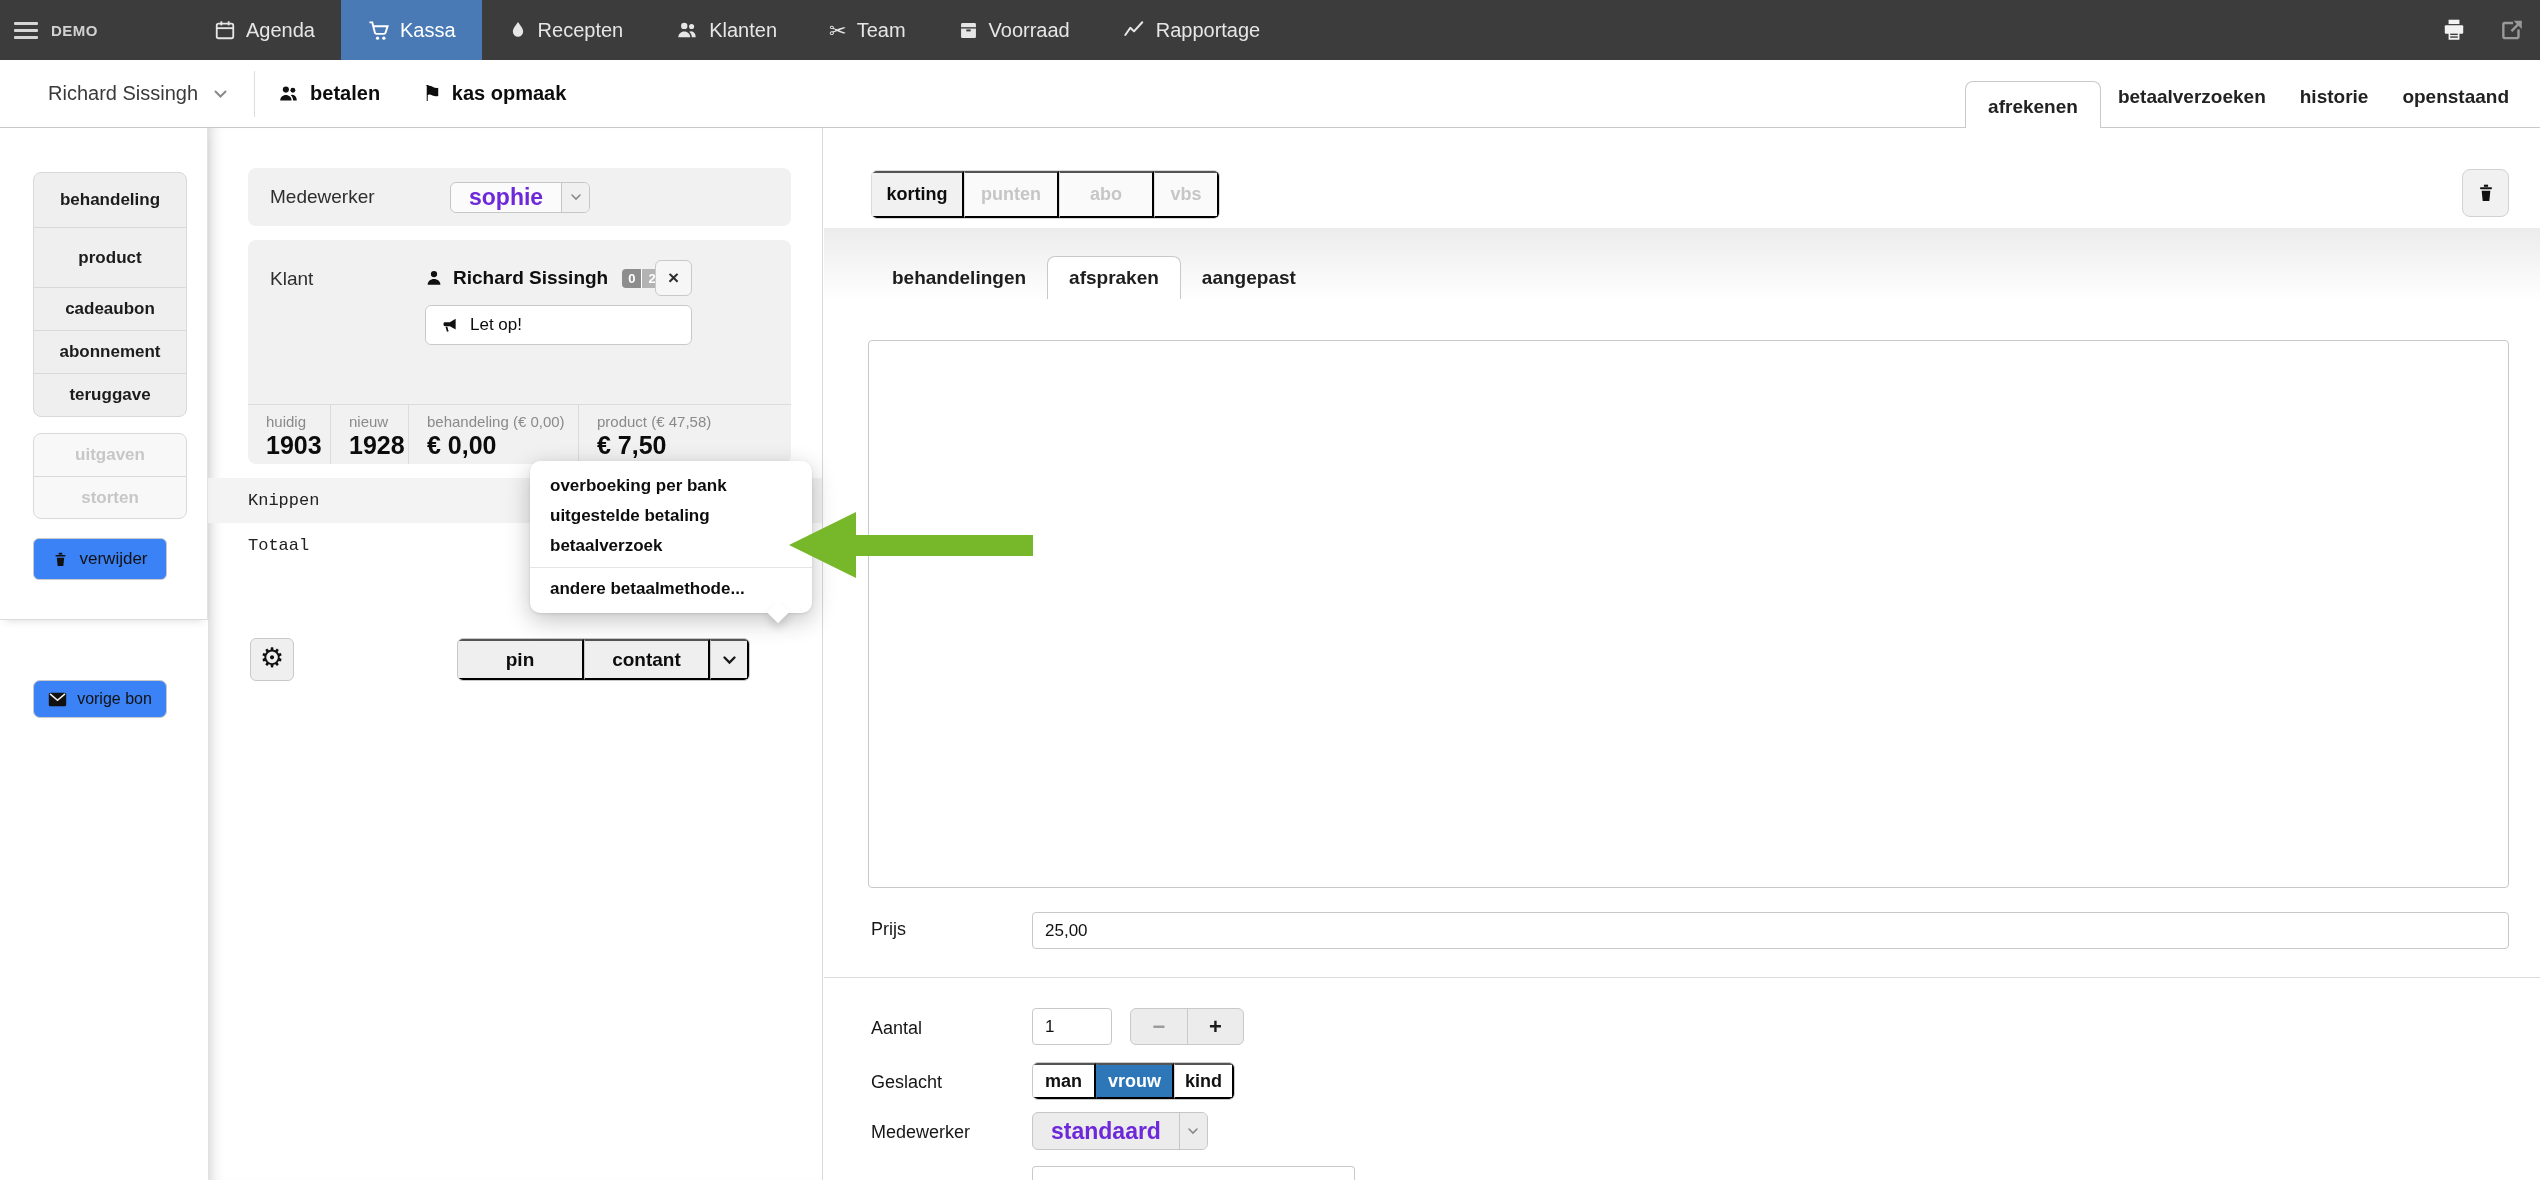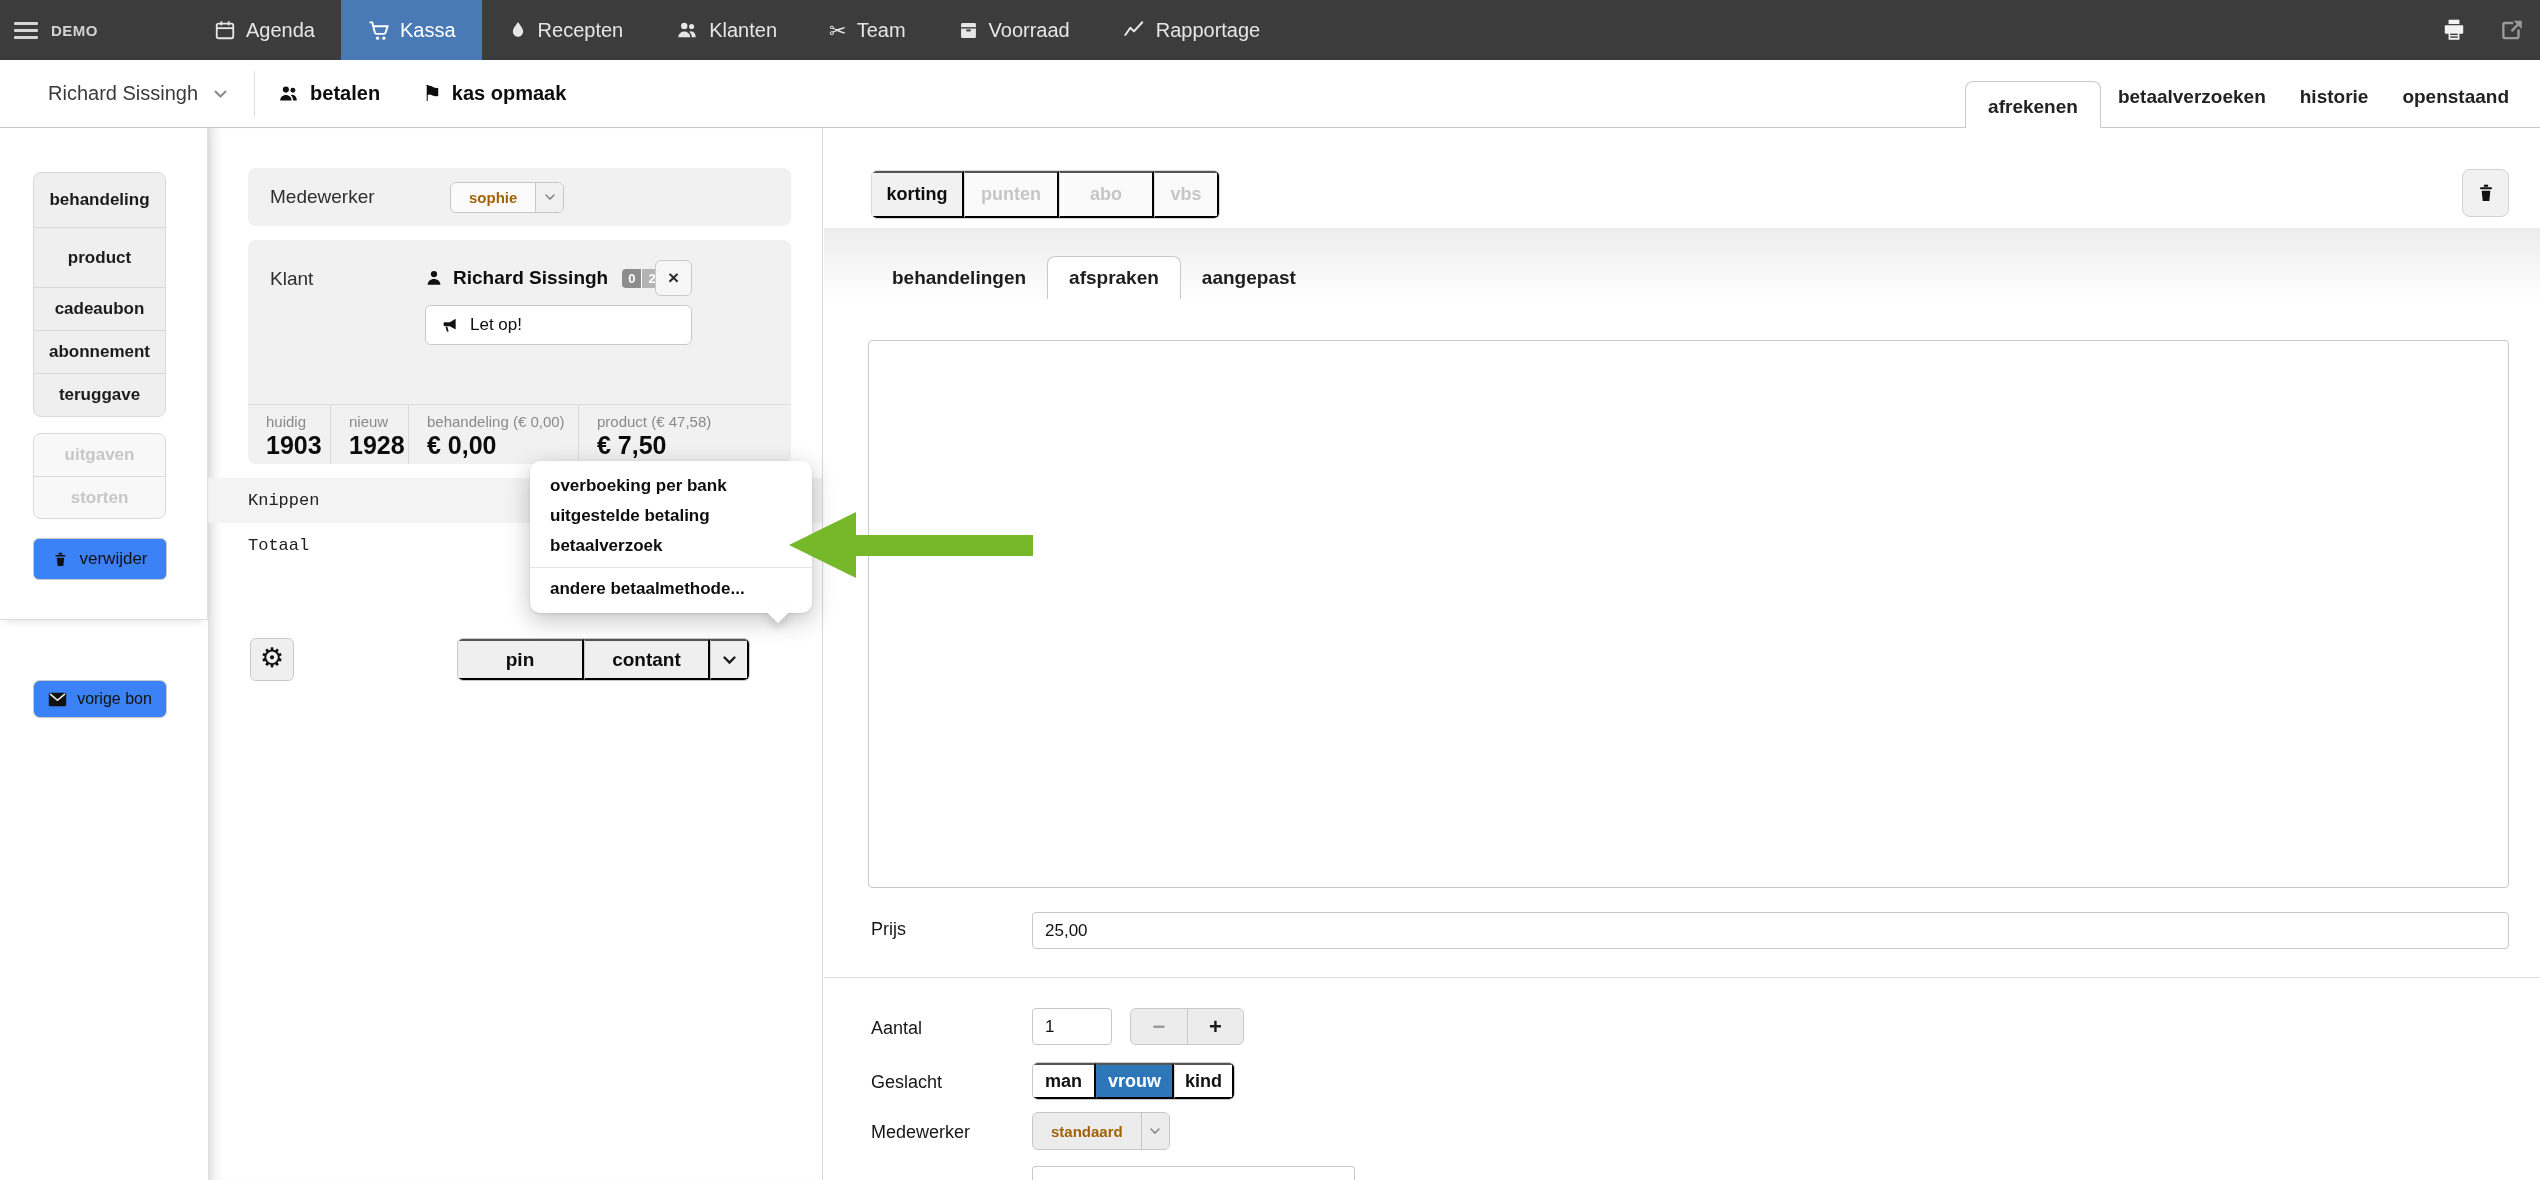--- a/index.html
+++ b/index.html
@@ -31,41 +31,41 @@
   .vtab { font-size:19px; font-weight:600; color:#222; padding:0 17px; height:42px; display:flex; align-items:center; margin-bottom:9px; cursor:pointer; }
   .vtab.active { font-weight:bold; height:47px; border:1px solid #c9c9c9; border-bottom:none; border-radius:8px 8px 0 0; background:#fff; margin-bottom:-1px; padding:6px 22px 2px; position:relative; z-index:6; }
 
   
   .main { position:absolute; left:0; top:128px; width:2540px; height:1052px; overflow:hidden; }
 
   
   .sidebar { position:absolute; left:0; top:0; width:208px; height:492px; background:#fff;
              border-right:1px solid #e2e2e2; border-bottom:1px solid #dcdcdc;
              box-shadow:0 5px 9px -5px rgba(0,0,0,.16); z-index:2; }
-  .sgroup { position:absolute; left:33px; width:133px; display:flex; flex-direction:column; }
+  .sgroup { position:absolute; left:33px; width:154px; display:flex; flex-direction:column; }
   .sbtn { border:1px solid #d9d9d9; margin-top:-1px; background:#efefef; font-weight:bold; font-size:17px;
           color:#1c1c1c; display:flex; align-items:center; justify-content:center; }
   .sgroup .sbtn:first-child { margin-top:0; border-radius:8px 8px 0 0; }
   .sgroup .sbtn:last-child { border-radius:0 0 8px 8px; }
   .sbtn.disabled { background:#f8f8f8; color:#c7c7c7; cursor:default; }
   .pill-btn { background:#3b82f6; border:1px solid #c9c9c9; border-radius:6px; font-weight:normal; font-size:17px;
               color:#111; display:flex; align-items:center; justify-content:center; gap:10px; }
   .verwijder-btn { position:absolute; left:33px; top:410px; width:134px; height:42px; }
   .vorige-btn { position:absolute; left:33px; top:552px; width:134px; height:38px; font-size:16px; z-index:1;border-radius:7px; }
 
   
   .middle { position:absolute; left:208px; top:0; width:615px; height:1052px; background:#fff;
             border-right:1px solid #d8d8d8; box-shadow:inset 14px 0 16px -14px rgba(0,0,0,.25); z-index:1; }
   .mbox { position:absolute; left:40px; width:543px; background:#f1f1f1; border-radius:8px; overflow:hidden; }
   .box-medewerker { top:40px; height:58px; display:flex; align-items:center; }
   .box-label { font-size:19px; color:#2e2e2e; padding-left:22px; }
   .box-medewerker .box-label { width:202px; }
   .dd { display:inline-flex; align-items:stretch; height:31px; background:#fbfbfb; border:1px solid #c6c6c6;
         border-radius:6px; overflow:hidden; cursor:pointer; }
-  .dd-label { padding:10px 18px; font-weight:bold; font-size:15px; display:flex; align-items:center; color:#a16207; }
+  .dd-label { padding:10px 18px; font-weight:bold; font-size:23px; display:flex; align-items:center; color:#6d28d9; }
   .dd-caret { width:28px; border-left:1px solid #c6c6c6; display:flex; align-items:center; justify-content:center; background:#f0f0f0; color:#828282; }
   .box-klant { top:112px; height:224px; }
   .klant-label { position:absolute; left:22px; top:28px; font-size:19px; color:#2e2e2e; }
   .klant-name-row { position:absolute; left:177px; top:20px; height:36px; display:flex; align-items:center; gap:10px; }
   .klant-name { font-weight:bold; font-size:19px; color:#0e0e0e; }
   .badge { display:inline-flex; border-radius:4px; overflow:hidden; font-size:13px; font-weight:bold; color:#fff; margin-left:4px; }
   .badge .b1 { background:#8d8d8d; padding:2px 6px; }
   .badge .b2 { background:#b3b3b3; padding:2px 6px; border-left:1px solid #fff; }
   .close-btn { position:absolute; left:407px; top:20px; width:37px; height:36px; background:#f6f6f6;
                border:1px solid #c9c9c9; border-radius:6px; font-size:19px; font-weight:bold; color:#2e2e2e; }

